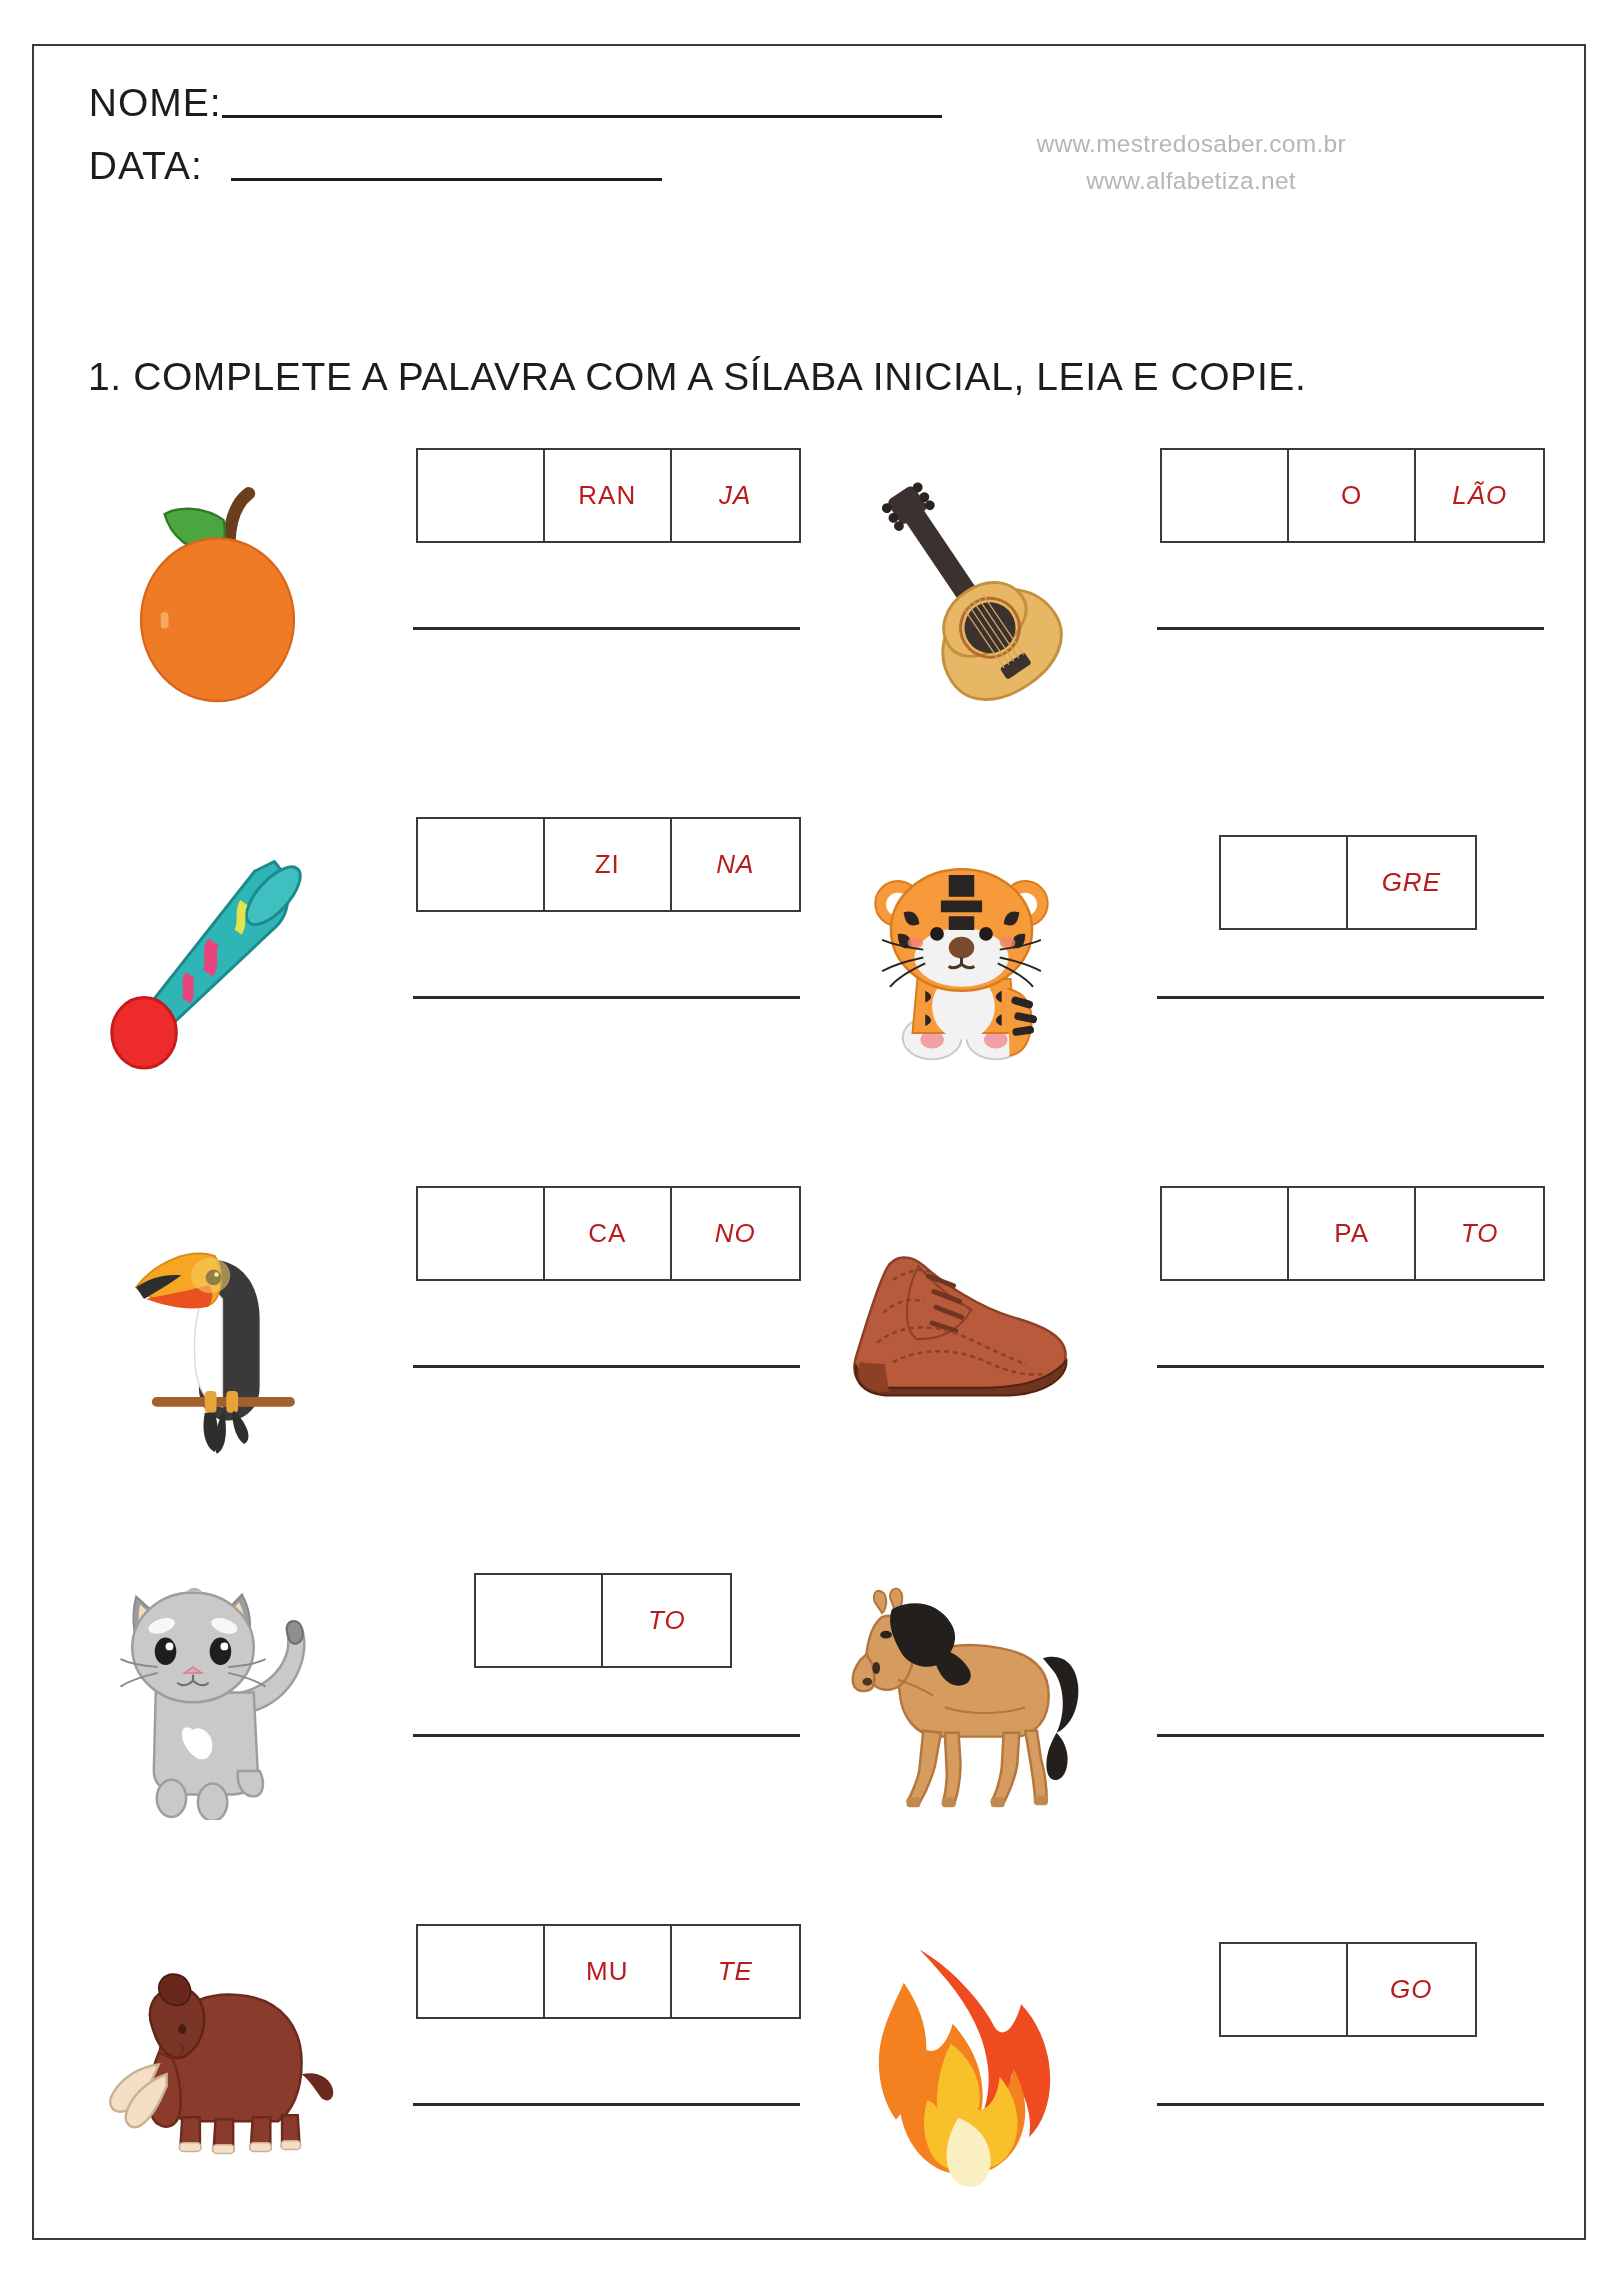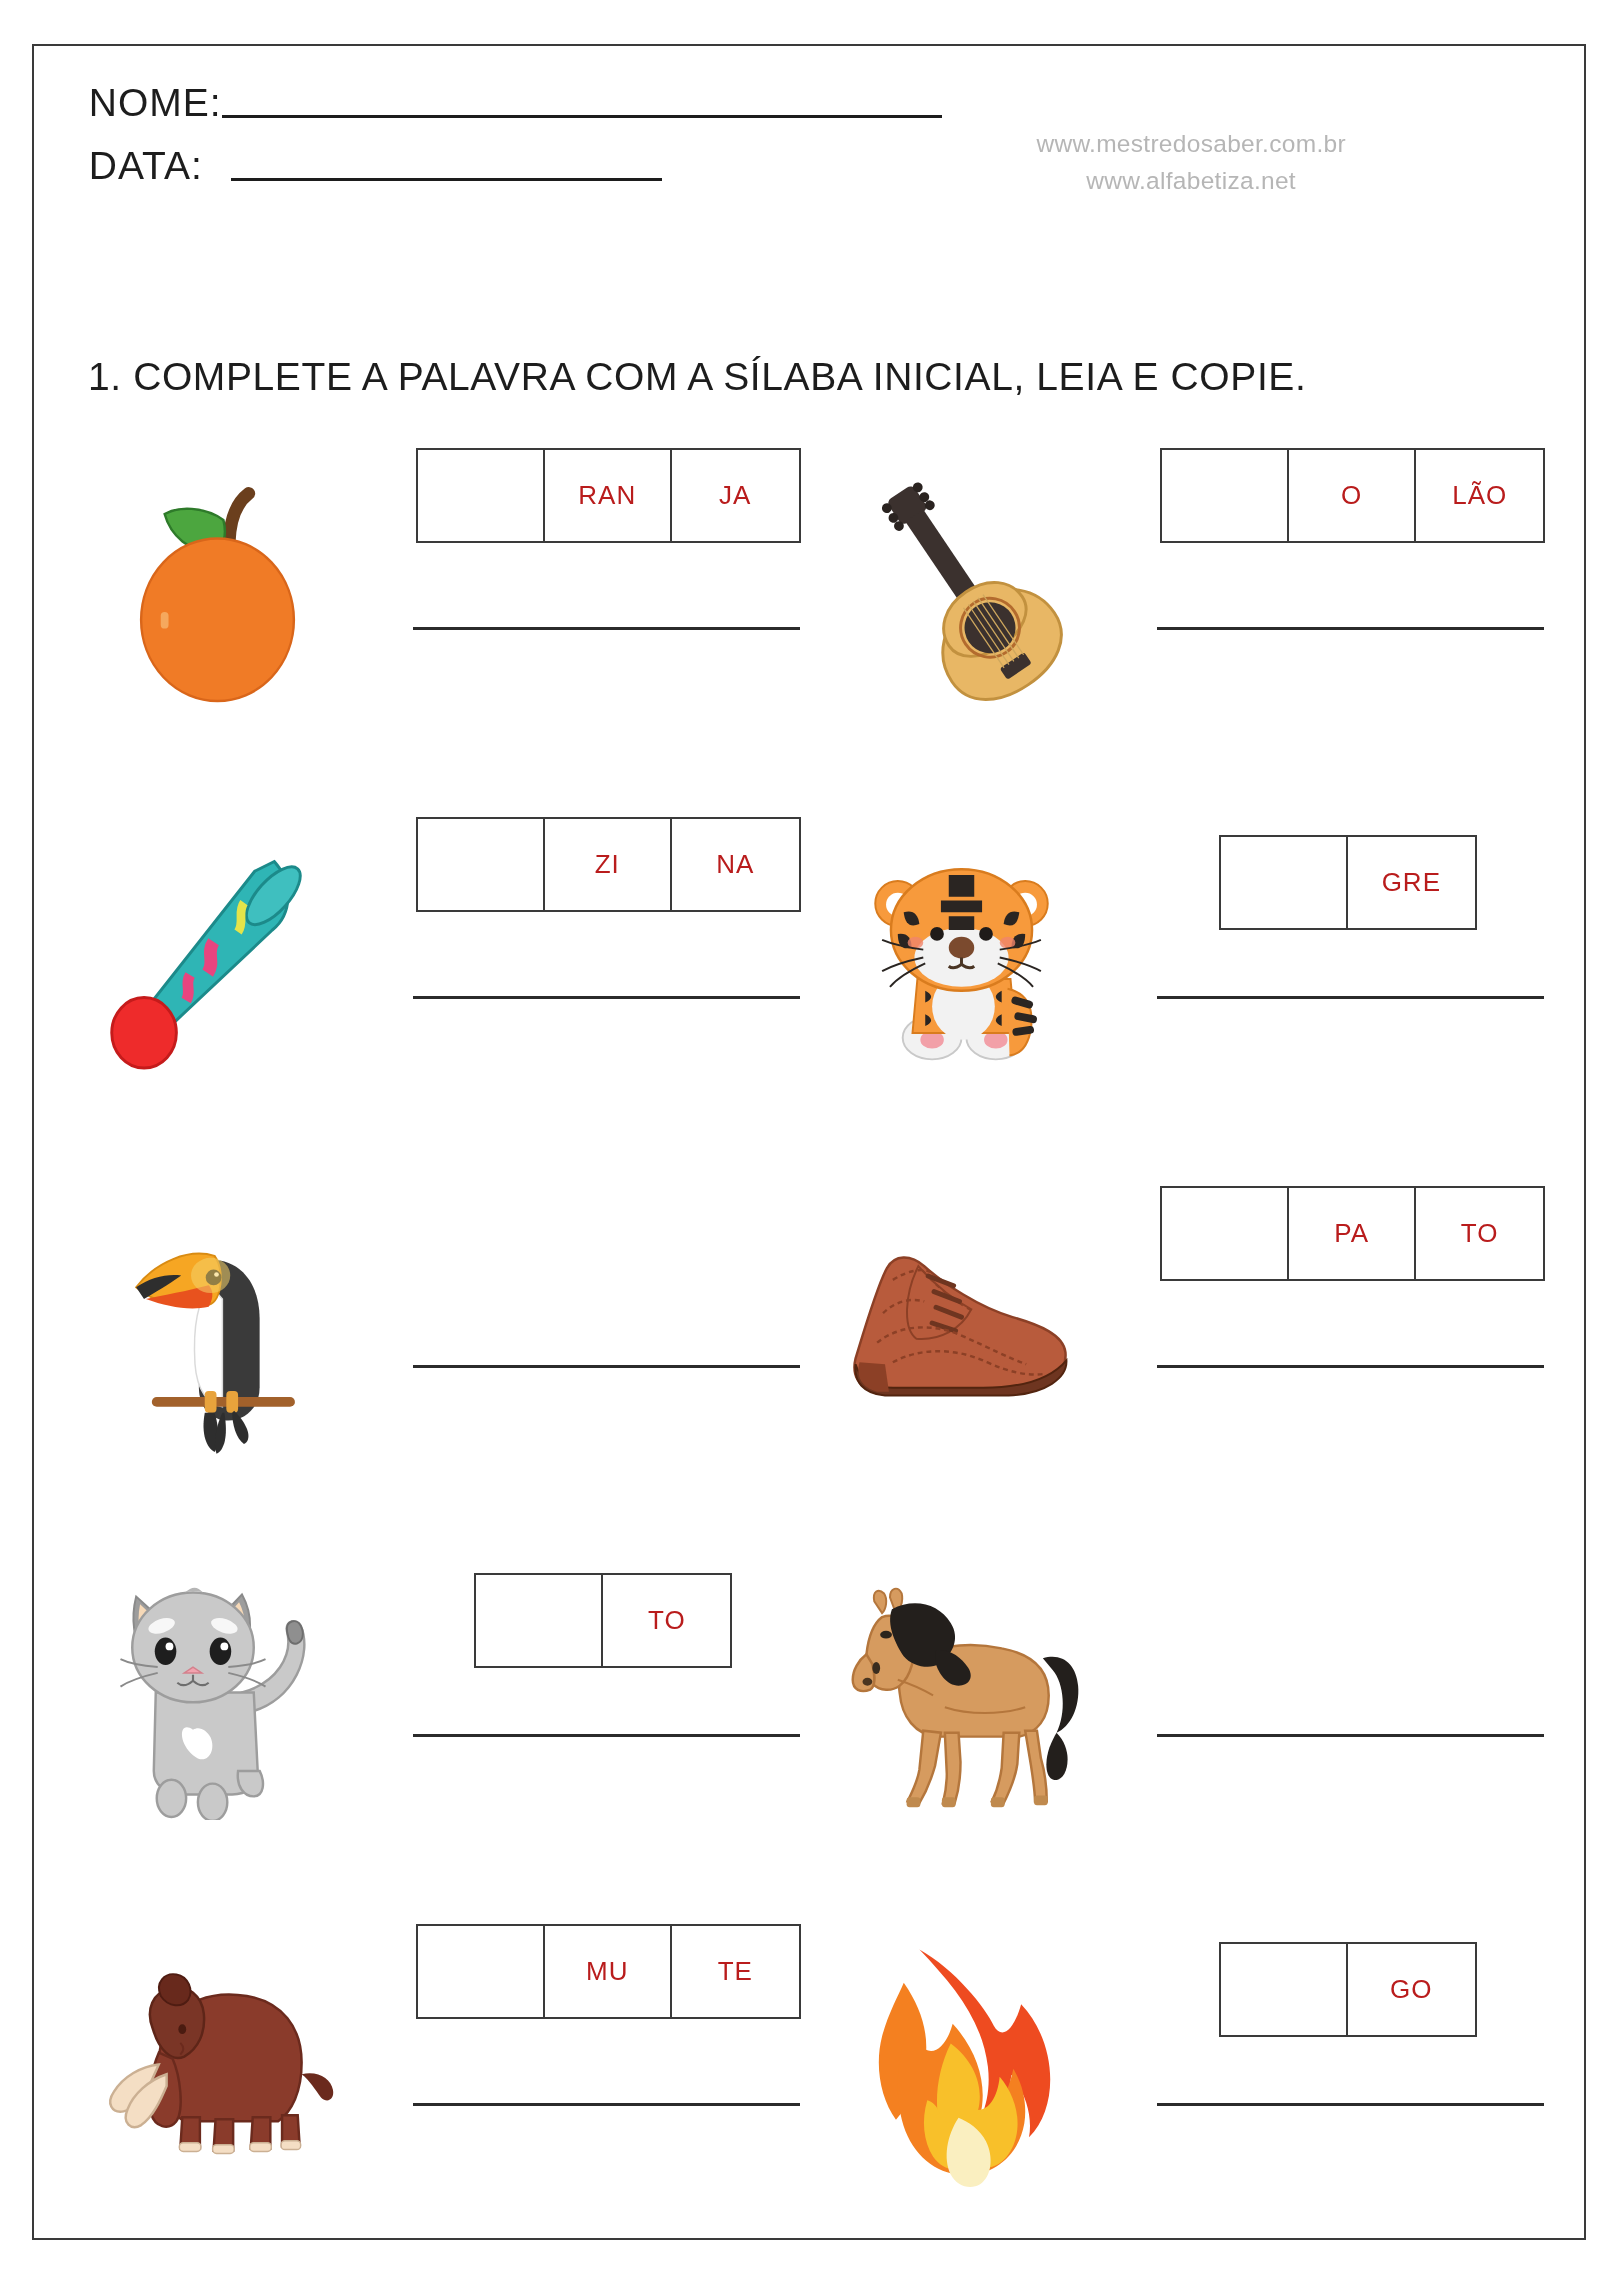--- a/index.html
+++ b/index.html
@@ -140,21 +140,21 @@
     height: 91px;
     box-sizing: border-box;
     border-right: 2px solid #3a3a3a;
     display: flex;
     align-items: center;
     justify-content: center;
     font-size: 26px;
     letter-spacing: 1px;
     color: #b91c1c;
   }
-  .cell:last-child { border-right: none; }
+  .cell:last-child { border-right: none; font-style: italic; }
   .cell.blank { }
 
   .write-line {
     position: absolute;
     left: 24.5px;
     top: 189px;
     width: 387px;
     height: 0;
     border-bottom: 3.9px solid #2b2b2b;
   }
@@ -334,20 +334,25 @@
             <ellipse cx="118" cy="86" rx="20" ry="18" fill="#F4D26A" opacity="0.55"></ellipse>
             <rect x="58" y="210" width="146" height="10" rx="5" fill="#A2612B"></rect>
             <rect x="112" y="204" width="12" height="22" rx="4" fill="#E8A33C"></rect>
             <rect x="134" y="204" width="12" height="22" rx="4" fill="#E8A33C"></rect>
             <path d="M112 226 C108 248 114 262 122 266 C128 258 126 238 122 226 Z" fill="#2E2E2E"></path>
             <path d="M132 226 C136 250 132 264 124 268 C120 258 124 238 130 226 Z" fill="#2E2E2E"></path>
             <path d="M142 224 C158 240 160 254 152 258 C144 252 140 238 140 226 Z" fill="#2E2E2E"></path>
           </svg>
         </div>
         <div class="answer-area">
+          <div class="syllable-box cells-3">
+            <div class="cell blank"></div>
+            <div class="cell">CA</div>
+            <div class="cell">NO</div>
+          </div>
           <div class="write-line"></div>
         </div>
       </div>
 
       <div class="item item-right">
         <div class="pic">
           <svg width="255" height="216" viewBox="0 0 260 220">
             <path d="M22 146 C18 162 24 176 44 182 L176 182 C216 180 238 162 236 140 C234 122 210 112 182 104 C148 94 112 70 92 52 C78 40 62 40 54 54 C44 72 30 120 22 146 Z" fill="#B85B3C" stroke="#8C4026" stroke-width="2.5"></path>
             <path d="M22 152 C20 170 30 182 52 184 L178 184 C216 182 238 166 237 148 C220 168 190 176 152 176 L60 176 C38 176 26 166 22 152 Z" fill="#6E3520" stroke="#52240F" stroke-width="2"></path>
             <path d="M26 150 C22 164 28 176 44 180 L56 180 L52 152 Z" fill="#8C4026"></path>

